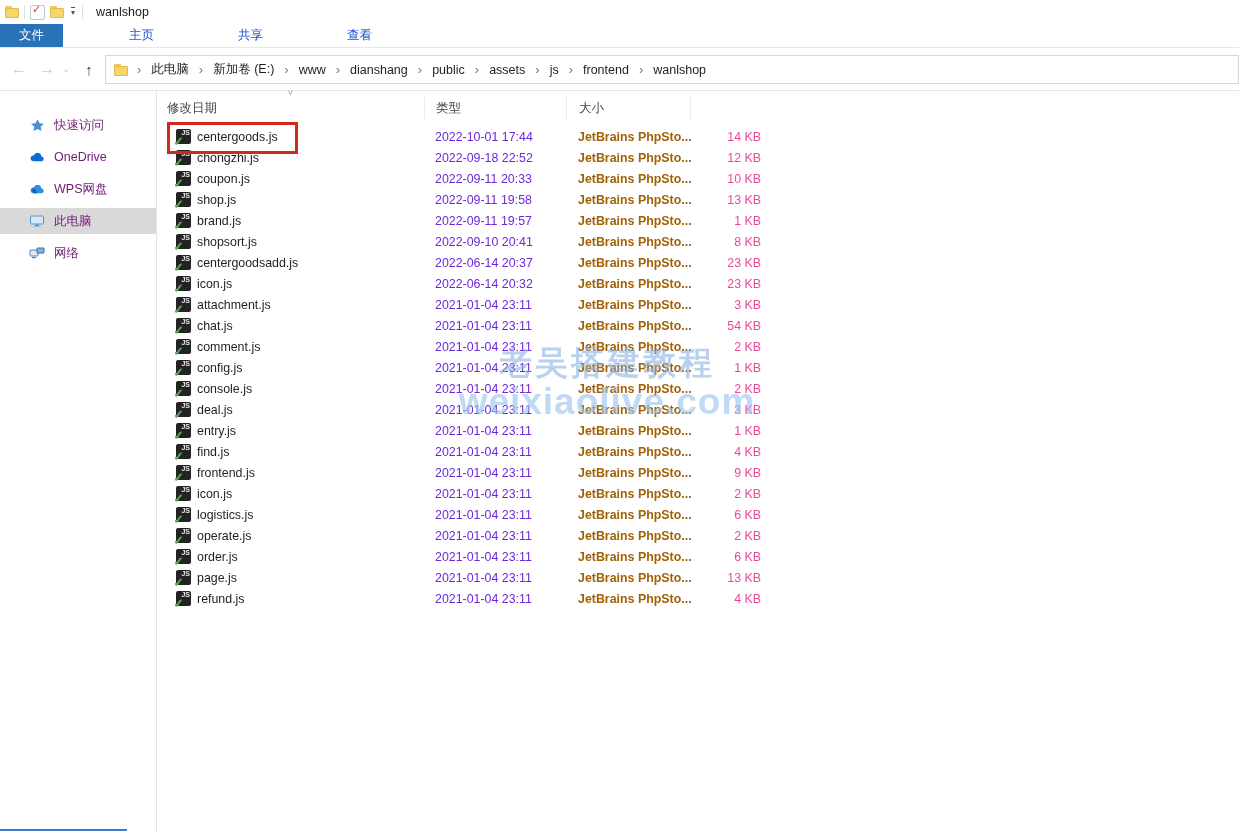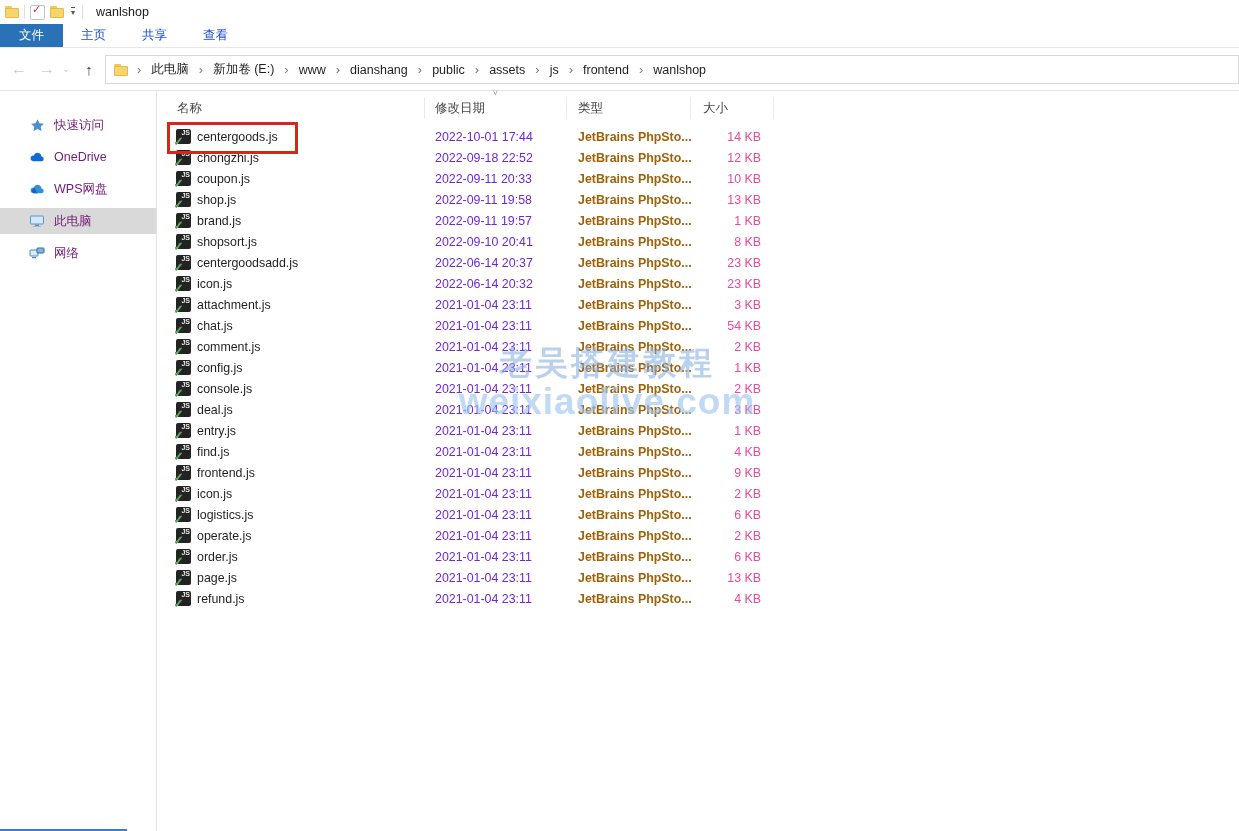--- a/index.html
+++ b/index.html
@@ -13,21 +13,21 @@
   .titlebar{height:24px;display:flex;align-items:center;padding-left:5px;gap:5px;}
   .qat-sep{width:1px;height:14px;background:#e0e0e0;}
   .mini-folder{width:14px;height:12px;position:relative;display:inline-block;}
   .mini-folder::before{content:"";position:absolute;left:0;top:0;width:7px;height:3px;background:#f0c95c;border-radius:1px 1px 0 0;}
   .mini-folder::after{content:"";position:absolute;left:0;top:2px;width:14px;height:10px;background:#f6d56a;border:1px solid #e4bb45;box-sizing:border-box;border-radius:1px;}
   .prop-ico{width:13px;height:13px;background:#fff;border:1px solid #b9c8d4;border-radius:2px;position:relative;display:inline-block;}
   .prop-ico::after{content:"✓";position:absolute;left:1px;top:-3px;font-size:11px;font-weight:bold;color:#c33b2e;}
   .qat-caret{font-size:8px;color:#555;line-height:1;display:inline-block;border-top:1px solid #555;padding-top:1px;margin:0 2px;}
   .win-title{font-size:12.5px;color:#1a1a1a;margin-left:8px;}
   
-  .menubar{height:23px;display:flex;align-items:stretch;border-bottom:1px solid #e7e7e7;}
+  .menubar{height:23px;display:flex;align-items:stretch;border-bottom:1px solid #e7e7e7;gap:48px;}
   .menu-tab{display:flex;align-items:center;padding:0 18px;font-size:12.5px;color:#1d4ed8;cursor:default;}
   .menu-tab.active{background:#2a72b8;color:#ffffff;padding:0 19px;}
   
   .navbar{height:42px;position:relative;border-bottom:1px solid #e5e5e5;}
   .nav-btn{position:absolute;top:0;height:42px;display:flex;align-items:center;justify-content:center;}
   .arrow-back{left:6px;width:26px;font-size:16px;color:#c9c9c9;}
   .arrow-fwd{left:34px;width:26px;font-size:16px;color:#c9c9c9;}
   .nav-caret{left:58px;width:16px;font-size:9px;color:#c2c2c2;}
   .arrow-up{left:76px;width:26px;font-size:15px;color:#3c3c3c;}
   .addressbar{position:absolute;left:105px;top:7px;right:0;height:27px;border:1px solid #d8d8d8;background:#fff;display:flex;align-items:center;padding-left:8px;}
@@ -160,21 +160,20 @@
             <rect x="8" y="3" width="7" height="5" rx="0.6" fill="#7fb6e8" stroke="#39688f"></rect>
             <rect x="3" y="12" width="4" height="1.2" fill="#4f87bd"></rect>
           </svg>
         </span>
         <span>网络</span>
       </div>
     </div>
 
   <div class="content">
     <div class="list-header">
-        <div class="hcell h-name">名称</div>
         <div class="hcell h-date">修改日期<span class="sort-caret">˅</span></div>
         <div class="hcell h-type">类型</div>
         <div class="hcell h-size">大小</div>
       </div>
     <div class="rows">
         <div class="row">
           <div class="cell-name">
             <span class="file-ico">
               <span class="js-txt">JS</span>
               <span class="chk">✓</span>

